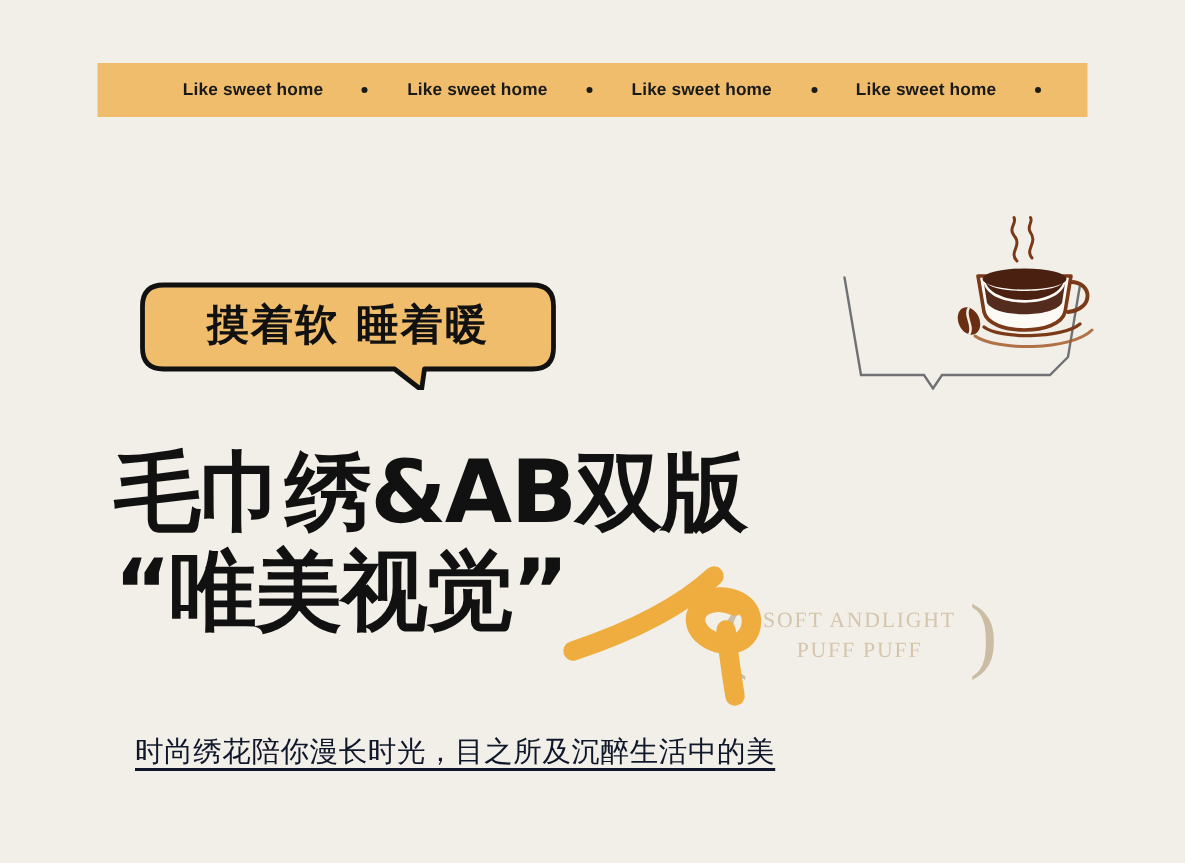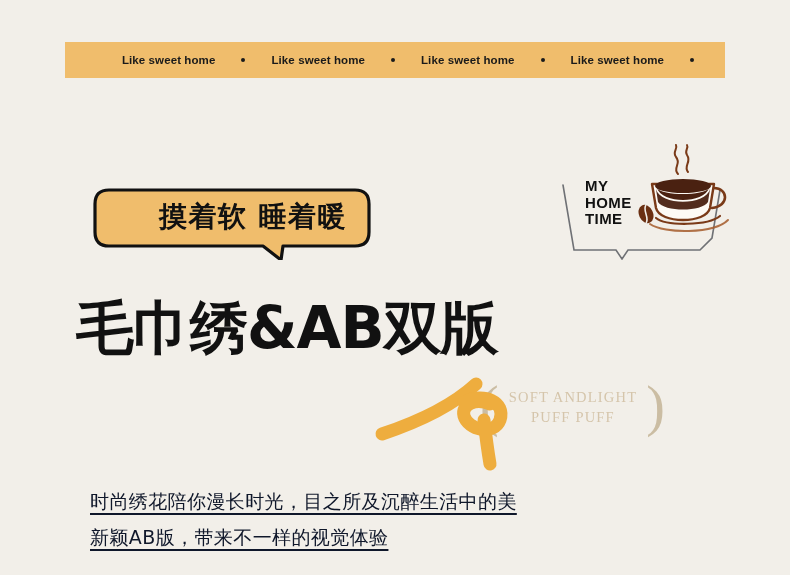--- a/index.html
+++ b/index.html
@@ -74,21 +74,20 @@
     width: 278px;
     height: 58px;
     display: flex;
     align-items: center;
     justify-content: center;
     font-size: 28px;
     font-weight: bold;
     color: #111;
     letter-spacing: 1.5px;
     font-family: "DejaVu Sans", "Liberation Sans", sans-serif;
-    padding-left: 21px;
   }
 
   
   .badge {
     position: absolute;
     left: 560px;
     top: 126px;
     width: 180px;
     height: 118px;
   }
@@ -131,21 +130,21 @@
     position: absolute;
     left: 296px;
     top: 72px;
     z-index: 2;
   }
 
   
   .soft {
     position: absolute;
     left: 480px;
-    top: 362px;
+    top: 379px;
     width: 185px;
     height: 58px;
   }
   .soft-paren {
     position: absolute;
     top: 0;
     font-family: "Liberation Serif", "DejaVu Serif", serif;
     font-size: 56px;
     line-height: 56px;
     color: #cbbda3;
@@ -241,50 +240,43 @@
       <path d="M18,47 C22,64 68,64 72,47 L70,60 C64,70 26,70 20,60 Z" fill="#4a2111" opacity="0.95"></path>
 
       <path d="M76,46 C90,46 92,64 74,66" fill="none" stroke="#7a3a18" stroke-width="2.6" stroke-linecap="round"></path>
 
       <g>
         <ellipse cx="8" cy="72" rx="7" ry="9.5" transform="rotate(-25 8 72)" fill="#6a2f12"></ellipse>
         <path d="M8,63 C4,68 12,76 8,81" fill="none" stroke="#f2efe9" stroke-width="1.6"></path>
       </g>
     </svg>
 
-    <div class="badge-label">
-      <div>MY</div>
-      <div>HOME</div>
-      <div>TIME</div>
-    </div>
   </div>
 
   <div class="headline">
 
     <svg class="ribbon" width="185" height="105" viewBox="0 0 185 105">
       <g fill="none" stroke="#eead3e" stroke-width="13" stroke-linecap="round" stroke-linejoin="round">
         <path d="M10,66 C40,56 78,40 104,16"></path>
         <path d="M92,34 C112,24 134,34 128,52 C122,68 96,62 92,48 C89,36 104,30 118,36"></path>
         <path d="M112,52 C114,70 116,84 118,96"></path>
       </g>
     </svg>
     <div class="headline-line l1">毛巾绣&amp;AB双版</div>
+    <div class="headline-line l2">“唯美视觉”</div>
   </div>
 
   <div class="soft">
     <span class="soft-paren left">(</span>
     <div class="soft-lines">
       <div>SOFT ANDLIGHT</div>
       <div>PUFF PUFF</div>
     </div>
     <span class="soft-paren right">)</span>
   </div>
 
   <div class="desc">
     <div class="desc-row">
       <span class="desc-line">时尚绣花陪你漫长时光，目之所及沉醉生活中的美</span>
     </div>
-    <div class="desc-row">
-      <span class="desc-line">新颖AB版，带来不一样的视觉体验</span>
-    </div>
   </div>
 
 </div>
 
 </body></html>

